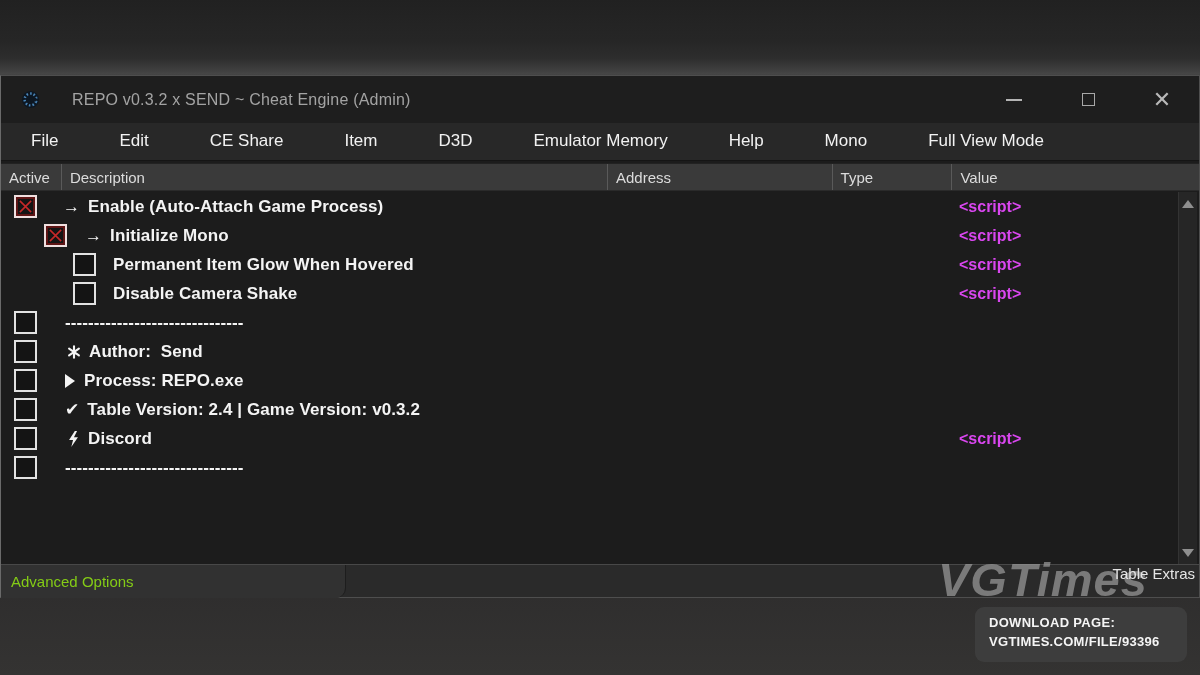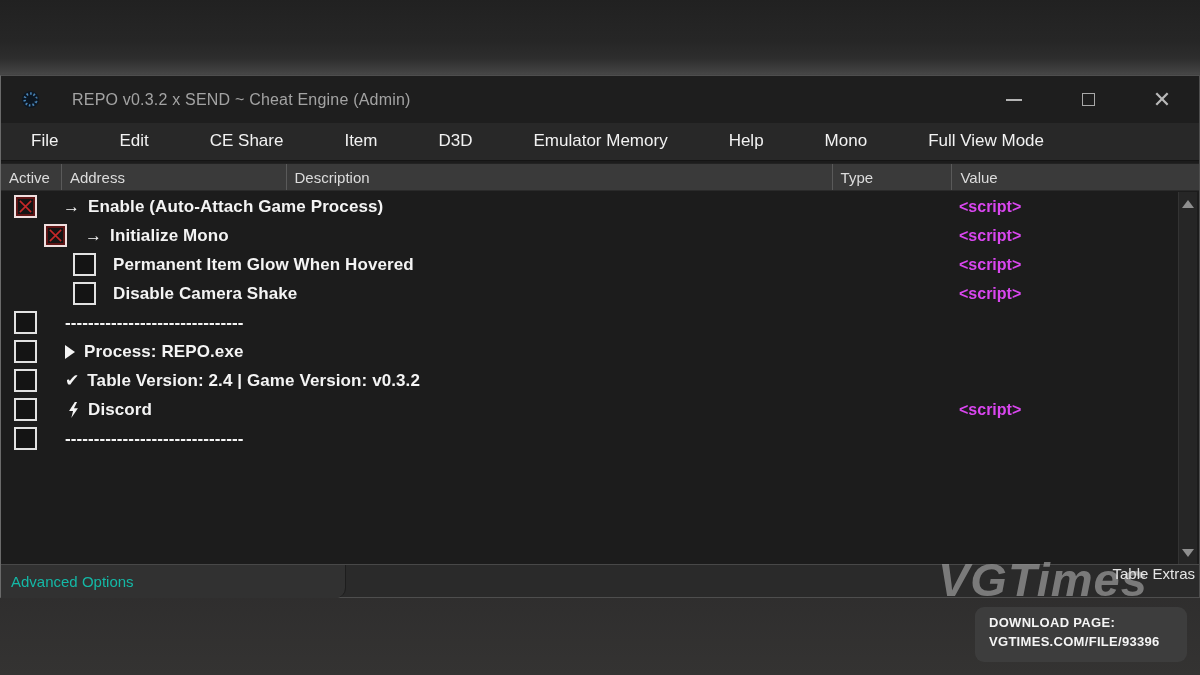--- a/index.html
+++ b/index.html
@@ -64,21 +64,21 @@
   .sb-up{ top:2px; } .sb-down{ bottom:2px; }
   .tri-up{ width:0; height:0; border-left:6px solid transparent; border-right:6px solid transparent; border-bottom:8px solid #8f8f8f; }
   .tri-down{ width:0; height:0; border-left:6px solid transparent; border-right:6px solid transparent; border-top:8px solid #8f8f8f; }
 
   
   .statusbar{ position:absolute; left:0; bottom:0; width:100%; height:33px; background:#2a2a2a; border-top:1px solid #484848; }
   .adv-tab{
     position:absolute; left:0; top:0; width:345px; height:33px;
     background:#313131; border-right:1px solid #1d1d1d; border-bottom-right-radius:10px;
     display:flex; align-items:center; padding-left:10px;
-    font-size:15px; color:#14b8a6;
+    font-size:15px; color:#84cc16;
   }
   .extras{
     position:absolute; right:4px; top:0; height:16px; display:flex; align-items:flex-start;
     font-size:15px; color:#e5e5e5; z-index:7;
   }
 
   
   .watermark{
     position:absolute; left:938px; top:552px; width:262px; z-index:6;
     font-size:47px; font-weight:700; font-style:italic; letter-spacing:1px;
@@ -123,22 +123,22 @@
         <div class="menu-item">Item</div>
         <div class="menu-item">D3D</div>
         <div class="menu-item">Emulator Memory</div>
         <div class="menu-item">Help</div>
         <div class="menu-item">Mono</div>
         <div class="menu-item">Full View Mode</div>
       </div>
 
     <div class="thead" id="thead">
         <div class="th" style="width: 60px;">Active</div>
+        <div class="th" style="width: 547px;">Description</div>
         <div class="th" style="width: 225px;">Address</div>
-        <div class="th" style="width: 547px;">Description</div>
         <div class="th" style="width: 120px;">Type</div>
         <div class="th" style="width: 248px;">Value</div>
       </div>
 
     <div class="tbody" id="tbody">
       <div class="trow">
     <div class="cbox checked" style="left: 13px;">
       <svg class="xmark" viewBox="0 0 20 20">
               <path d="M2.5 2.5 L17.5 17.5 M17.5 2.5 L2.5 17.5"></path>
             </svg>
@@ -183,20 +183,33 @@
     </div>
     <div class="rlabel" style="left: 64px;">
       <span class="rtext">-------------------------------</span>
     </div>
 
   </div>
         <div class="trow">
     <div class="cbox" style="left: 13px;">
       
     </div>
+    <div class="rlabel" style="left: 66px;">
+      <span class="ricon"><svg width="14" height="14" viewBox="0 0 16 16">
+                <g stroke="#f4f4f4" stroke-width="2.4" stroke-linecap="round">
+                  <path d="M8 1.5 V14.5 M2.4 4.2 L13.6 11.8 M13.6 4.2 L2.4 11.8"></path>
+                </g>
+              </svg></span><span class="rtext">Author:  Send</span>
+    </div>
+
+  </div>
+        <div class="trow">
+    <div class="cbox" style="left: 13px;">
+      
+    </div>
     <div class="rlabel" style="left: 62px;">
       <span class="ricon"><svg width="12" height="14" viewBox="0 0 12 14">
                 <polygon points="1,0 11,7 1,14" fill="#f4f4f4"></polygon>
               </svg></span><span class="rtext">Process: REPO.exe</span>
     </div>
 
   </div>
         <div class="trow">
     <div class="cbox" style="left: 13px;">
       

